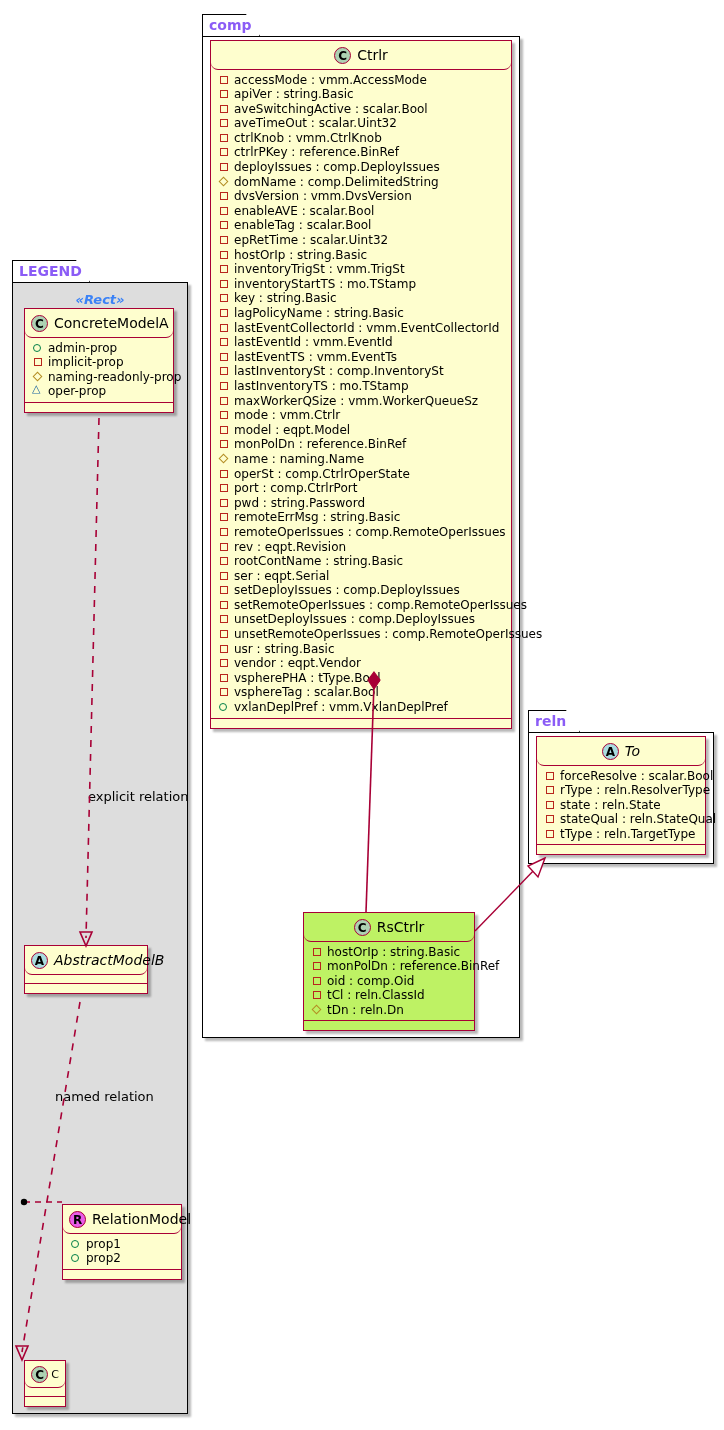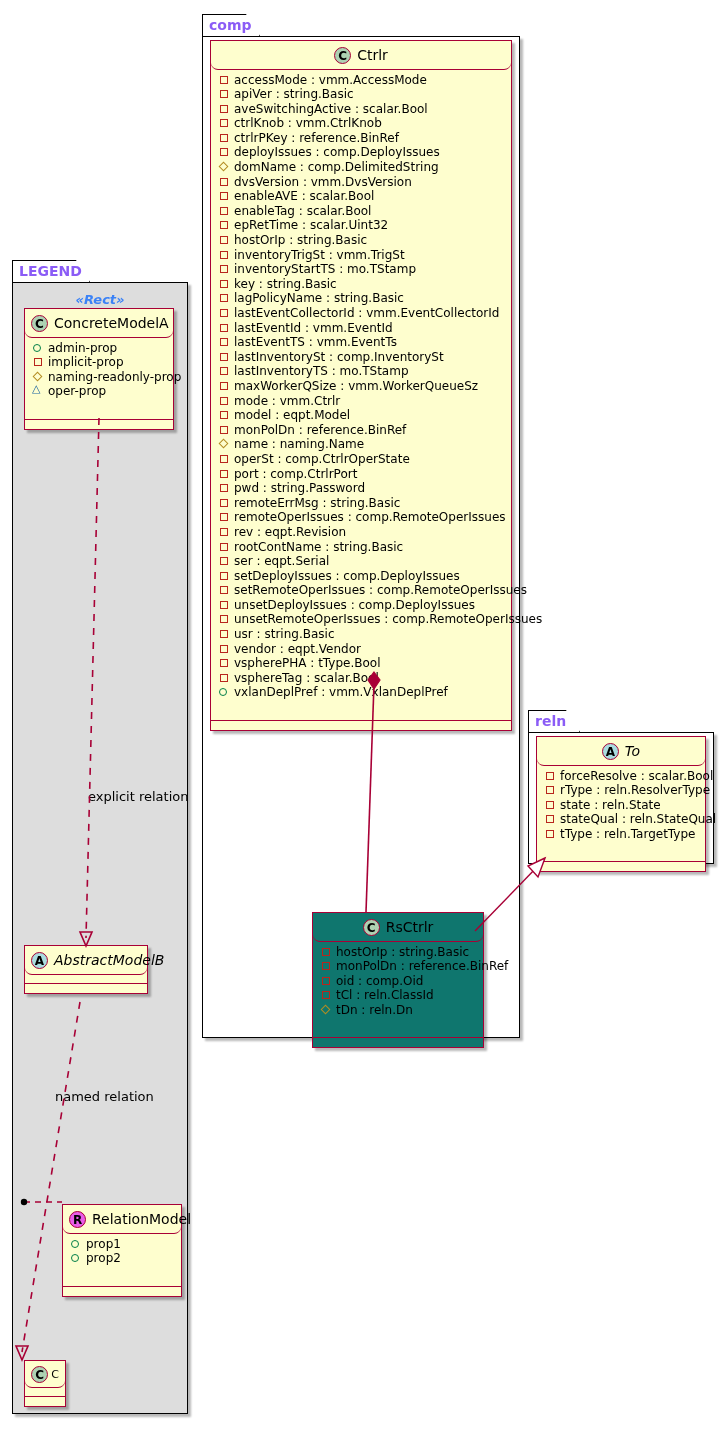--- a/index.html
+++ b/index.html
@@ -58,22 +58,21 @@
 
   
   .uml-class {
     position: absolute;
     box-sizing: border-box;
     border: 1px solid #A80036;
     background: #FEFECE;
     box-shadow: 3px 3px 2px rgba(0,0,0,0.28);
   }
   .uml-class.highlight {
-    background: #0f766e;
-    margin-left: 9px;
+    background: #bef264;
   }
   .class-header {
     position: relative;
     box-sizing: border-box;
     border-bottom: 1px solid #A80036;
     text-align: center;
     padding: 5px 6px 5px 6px;
     font-size: 14px;
     color: #000000;
     white-space: nowrap;
@@ -103,21 +102,21 @@
     font-size: 13px;
     font-style: italic;
     font-weight: bold;
     color: #3b82f6;
     text-align: center;
     white-space: nowrap;
   }
 
   .attr-compartment {
     box-sizing: border-box;
-    padding: 3px 6px 20px 8px;
+    padding: 3px 6px 3px 8px;
     border-bottom: 1px solid #A80036;
   }
   .attr-compartment.empty { height: 9px; padding: 0; }
   .method-compartment {
     box-sizing: border-box;
     height: 9px;
   }
   .attr-row {
     font-size: 12px;
     line-height: 14.6px;
@@ -252,20 +251,21 @@
   <div class="package" style="left:202px; top:36px; width:318px; height:1002px;"></div>
 
   <div class="uml-class" style="left:210px; top:40px; width:302px;">
     <div class="class-header">
       <span class="circ circ-C">C</span><span class="cname">Ctrlr</span>
     </div>
     <div class="attr-compartment" id="ctrlr-attrs">
         <div class="attr-row"><span class="marker m-square"></span><span>accessMode : vmm.AccessMode</span></div>
         <div class="attr-row"><span class="marker m-square"></span><span>apiVer : string.Basic</span></div>
         <div class="attr-row"><span class="marker m-square"></span><span>aveSwitchingActive : scalar.Bool</span></div>
+        <div class="attr-row"><span class="marker m-square"></span><span>aveTimeOut : scalar.Uint32</span></div>
         <div class="attr-row"><span class="marker m-square"></span><span>ctrlKnob : vmm.CtrlKnob</span></div>
         <div class="attr-row"><span class="marker m-square"></span><span>ctrlrPKey : reference.BinRef</span></div>
         <div class="attr-row"><span class="marker m-square"></span><span>deployIssues : comp.DeployIssues</span></div>
         <div class="attr-row"><span class="marker m-diamond"></span><span>domName : comp.DelimitedString</span></div>
         <div class="attr-row"><span class="marker m-square"></span><span>dvsVersion : vmm.DvsVersion</span></div>
         <div class="attr-row"><span class="marker m-square"></span><span>enableAVE : scalar.Bool</span></div>
         <div class="attr-row"><span class="marker m-square"></span><span>enableTag : scalar.Bool</span></div>
         <div class="attr-row"><span class="marker m-square"></span><span>epRetTime : scalar.Uint32</span></div>
         <div class="attr-row"><span class="marker m-square"></span><span>hostOrIp : string.Basic</span></div>
         <div class="attr-row"><span class="marker m-square"></span><span>inventoryTrigSt : vmm.TrigSt</span></div>

